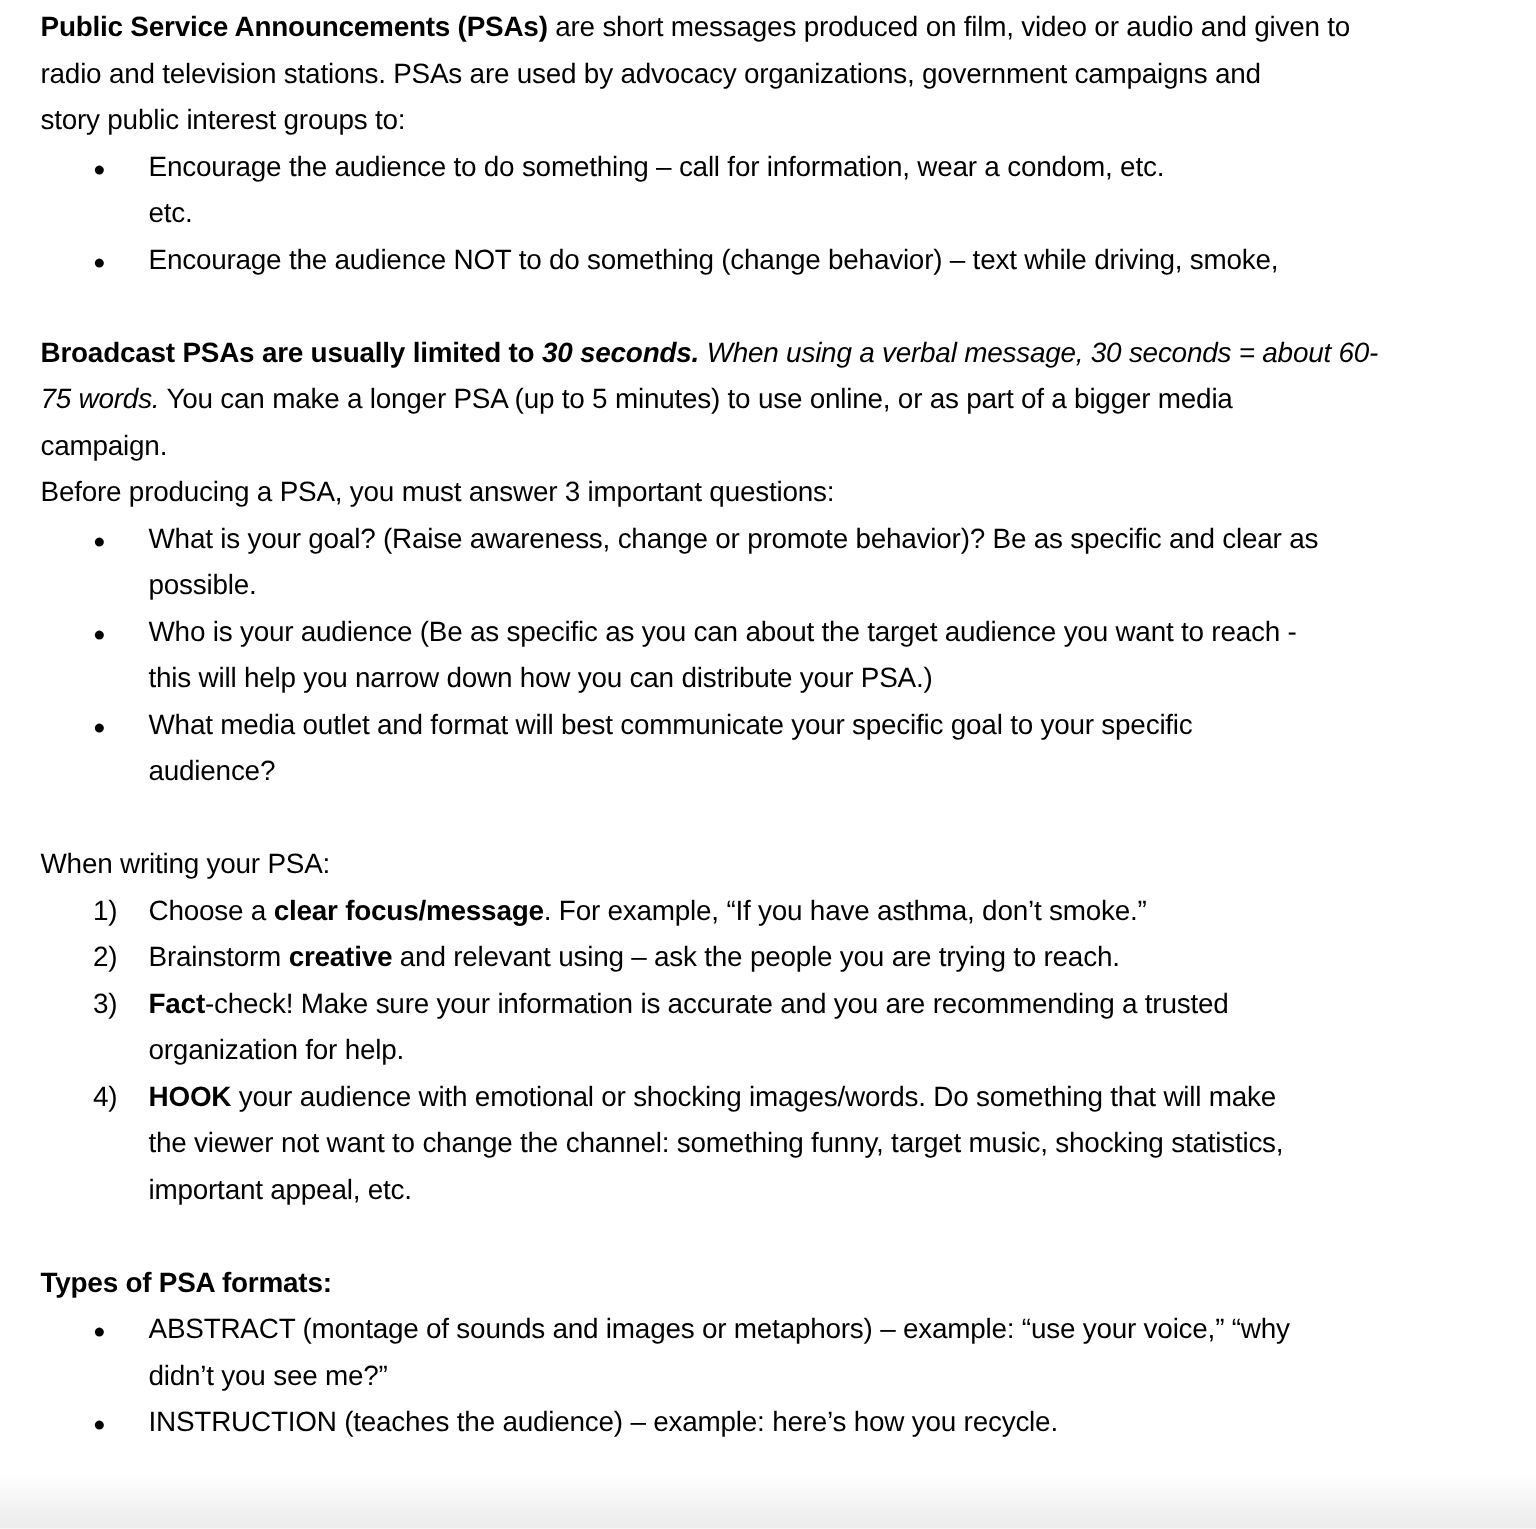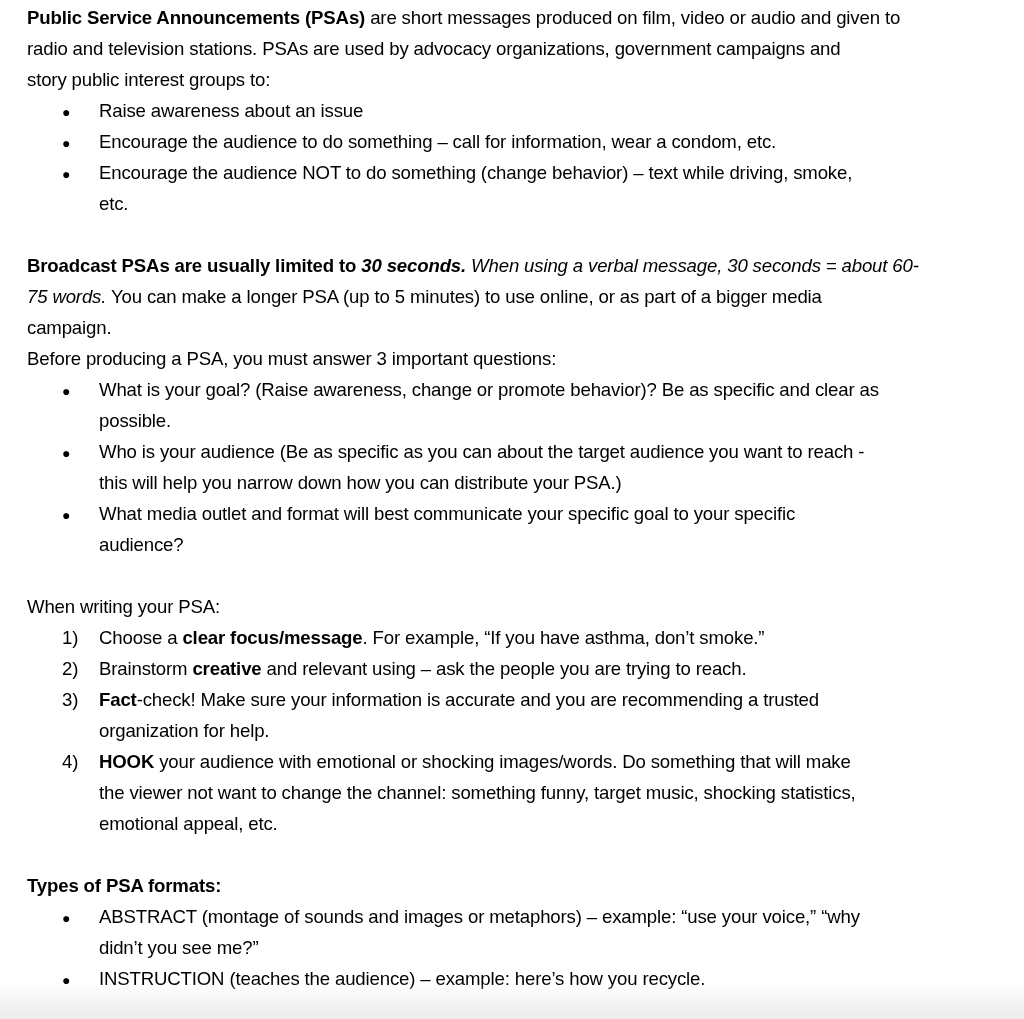--- a/index.html
+++ b/index.html
@@ -28,24 +28,23 @@
 <body>
 
 <div class="page">
 
   <div>
     <div class="line"><b>Public Service Announcements (PSAs)</b><span> are short messages produced on film, video or audio and given to</span></div>
     <div class="line">radio and television stations. PSAs are used by advocacy organizations, government campaigns and</div>
     <div class="line">story public interest groups to:</div>
   </div>
   <div>
-    <div class="line item"><span class="marker bullet"></span><span>Raise awareness about an issue</span></div>
     <div class="line item"><span class="marker bullet"></span><span>Encourage the audience to do something – call for information, wear a condom, etc.</span></div>
+    <div class="line cont">etc.</div>
     <div class="line item"><span class="marker bullet"></span><span>Encourage the audience NOT to do something (change behavior) – text while driving, smoke,</span></div>
-    <div class="line cont">etc.</div>
   </div>
 
   <div class="gap"></div>
 
   <div>
     <div class="line"><b>Broadcast PSAs are usually limited to </b><b><i>30 seconds.</i></b><i> When using a verbal message, 30 seconds = about 60-</i></div>
     <div class="line"><i>75 words.</i><span> You can make a longer PSA (up to 5 minutes) to use online, or as part of a bigger media</span></div>
     <div class="line">campaign.</div>
     <div class="line">Before producing a PSA, you must answer 3 important questions:</div>
   </div>
@@ -61,21 +60,21 @@
   <div class="gap"></div>
 
   <div class="line">When writing your PSA:</div>
   <div>
     <div class="line item"><span class="marker num">1)</span><span>Choose a </span><b>clear focus/message</b><span>. For example, “If you have asthma, don’t smoke.”</span></div>
     <div class="line item"><span class="marker num">2)</span><span>Brainstorm </span><b>creative</b><span> and relevant using – ask the people you are trying to reach.</span></div>
     <div class="line item"><span class="marker num">3)</span><span></span><b>Fact</b><span>-check! Make sure your information is accurate and you are recommending a trusted</span></div>
     <div class="line cont">organization for help.</div>
     <div class="line item"><span class="marker num">4)</span><span></span><b>HOOK</b><span> your audience with emotional or shocking images/words. Do something that will make</span></div>
     <div class="line cont">the viewer not want to change the channel: something funny, target music, shocking statistics,</div>
-    <div class="line cont">emotional appeal, etc.</div>
+    <div class="line cont">important appeal, etc.</div>
   </div>
 
   <div class="gap"></div>
 
   <div class="line"><b>Types of PSA formats:</b></div>
   <div>
     <div class="line item"><span class="marker bullet"></span><span>ABSTRACT (montage of sounds and images or metaphors) – example: “use your voice,” “why</span></div>
     <div class="line cont">didn’t you see me?”</div>
     <div class="line item"><span class="marker bullet"></span><span>INSTRUCTION (teaches the audience) – example: here’s how you recycle.</span></div>
   </div>

